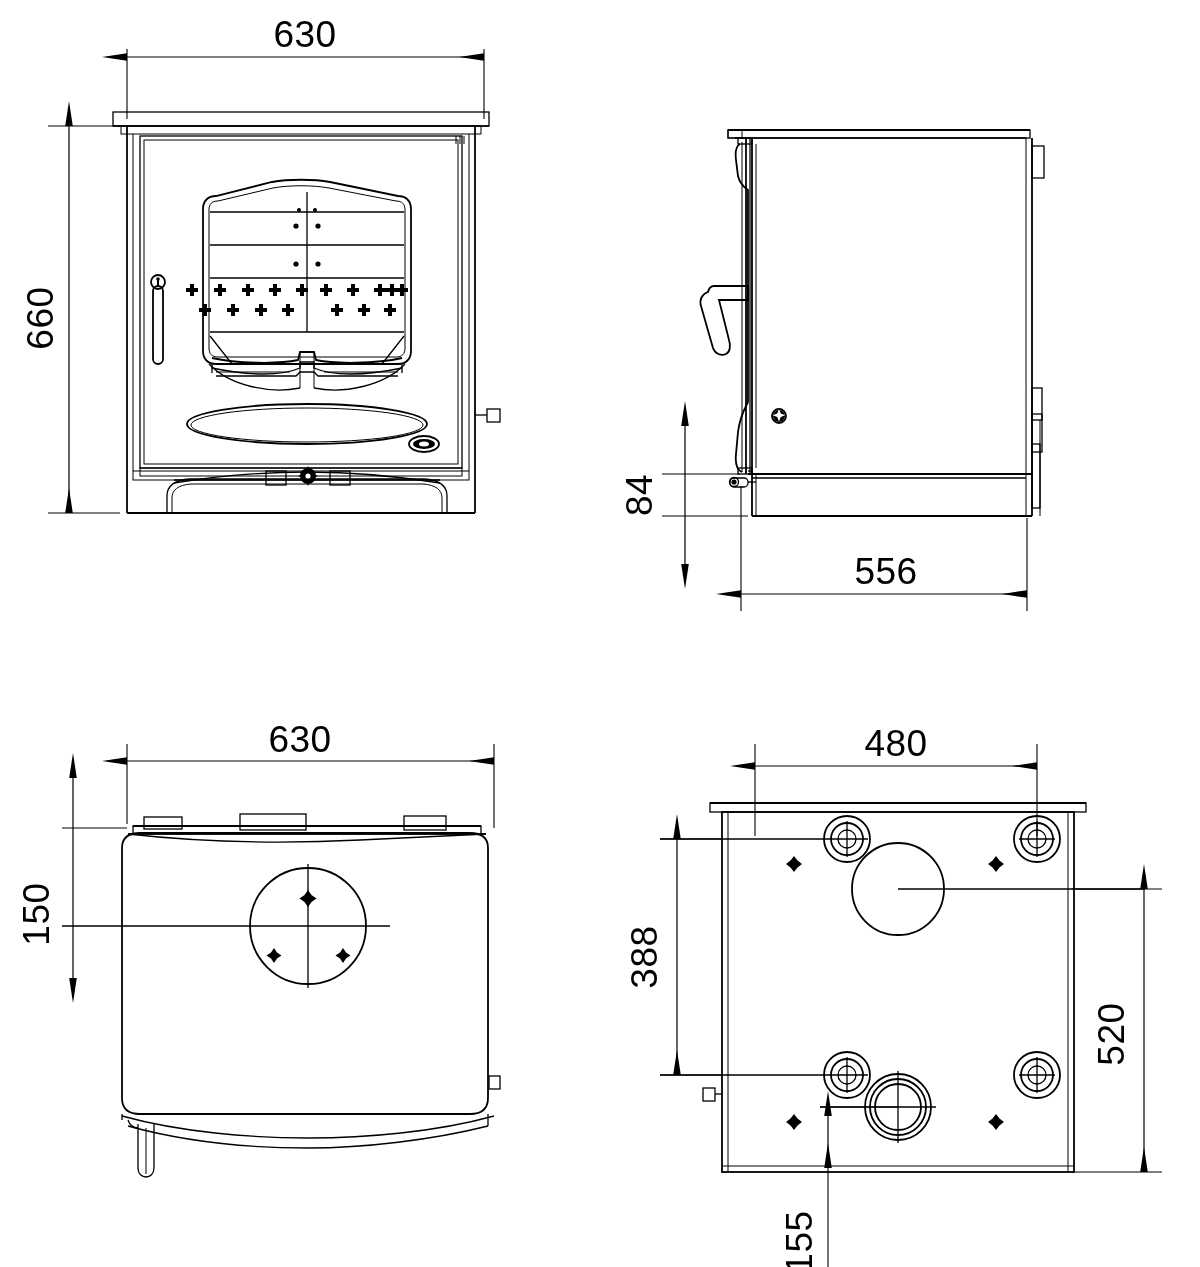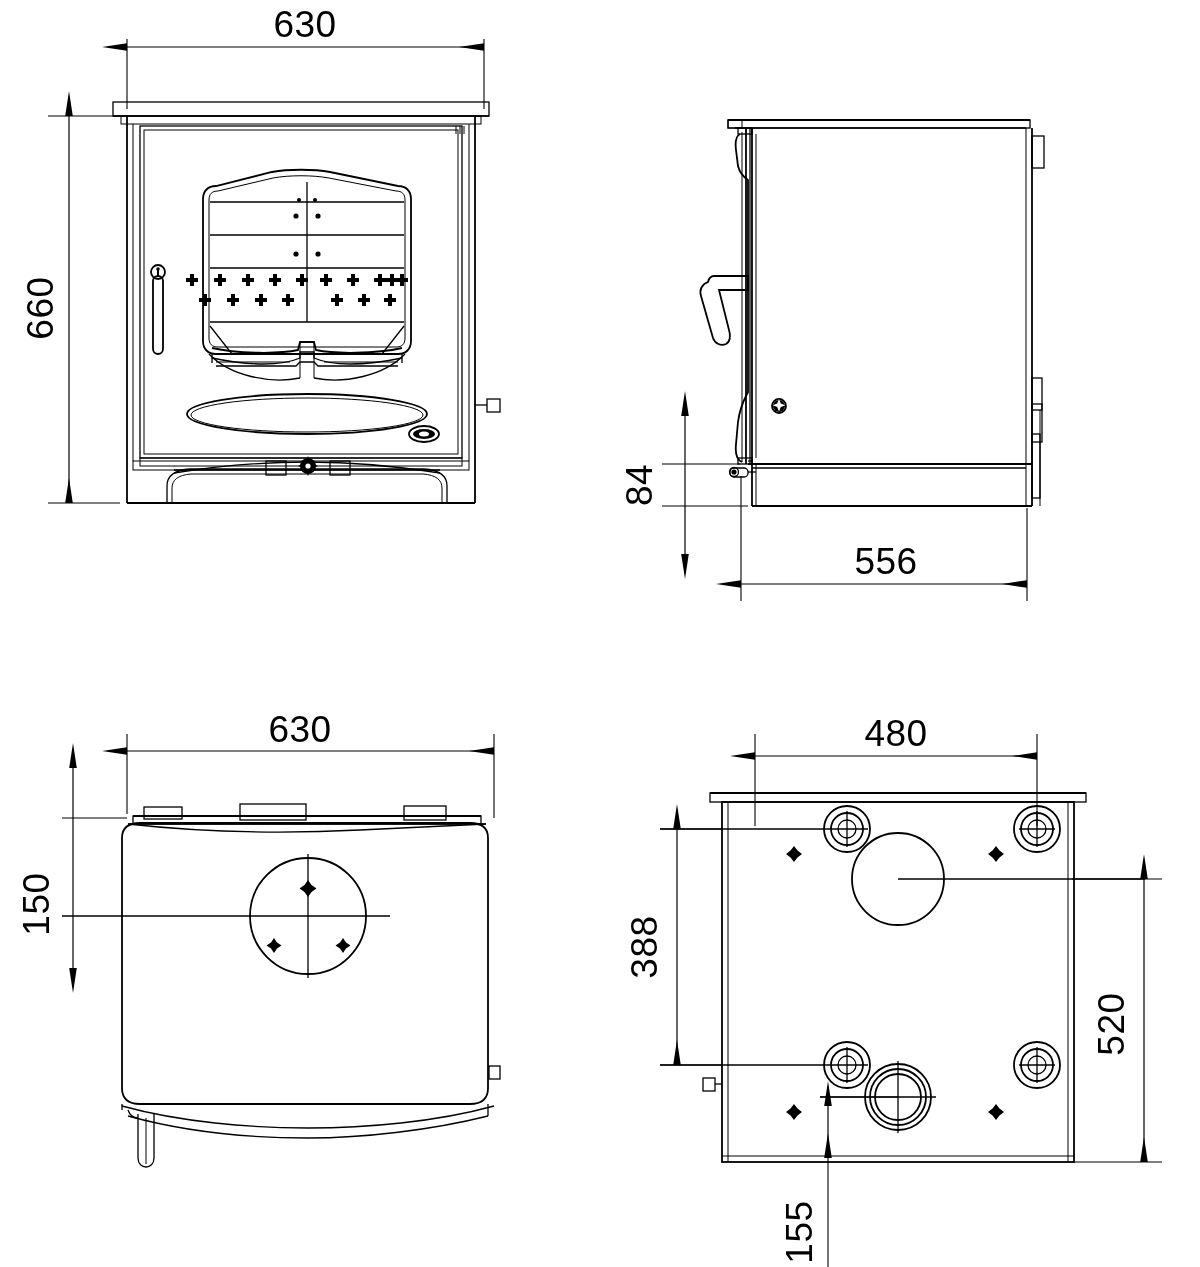--- a/index.html
+++ b/index.html
@@ -9,21 +9,21 @@
   }
   body {
     width: 1200px;
     height: 1267px;
     font-family: "Liberation Sans", sans-serif;
     position: relative;
     overflow: hidden;
   }
   #drawing-root {
     position: absolute;
-    left: 0; top: 6px;
+    left: 0; top: 16px;
     width: 1200px;
     height: 927px;
   }
   svg.sheet {
     display: block;
     width: 1200px;
     height: 1267px;
     background: #fff;
   }
   .ln      { stroke: #000; fill: none; stroke-width: 1.3; }

